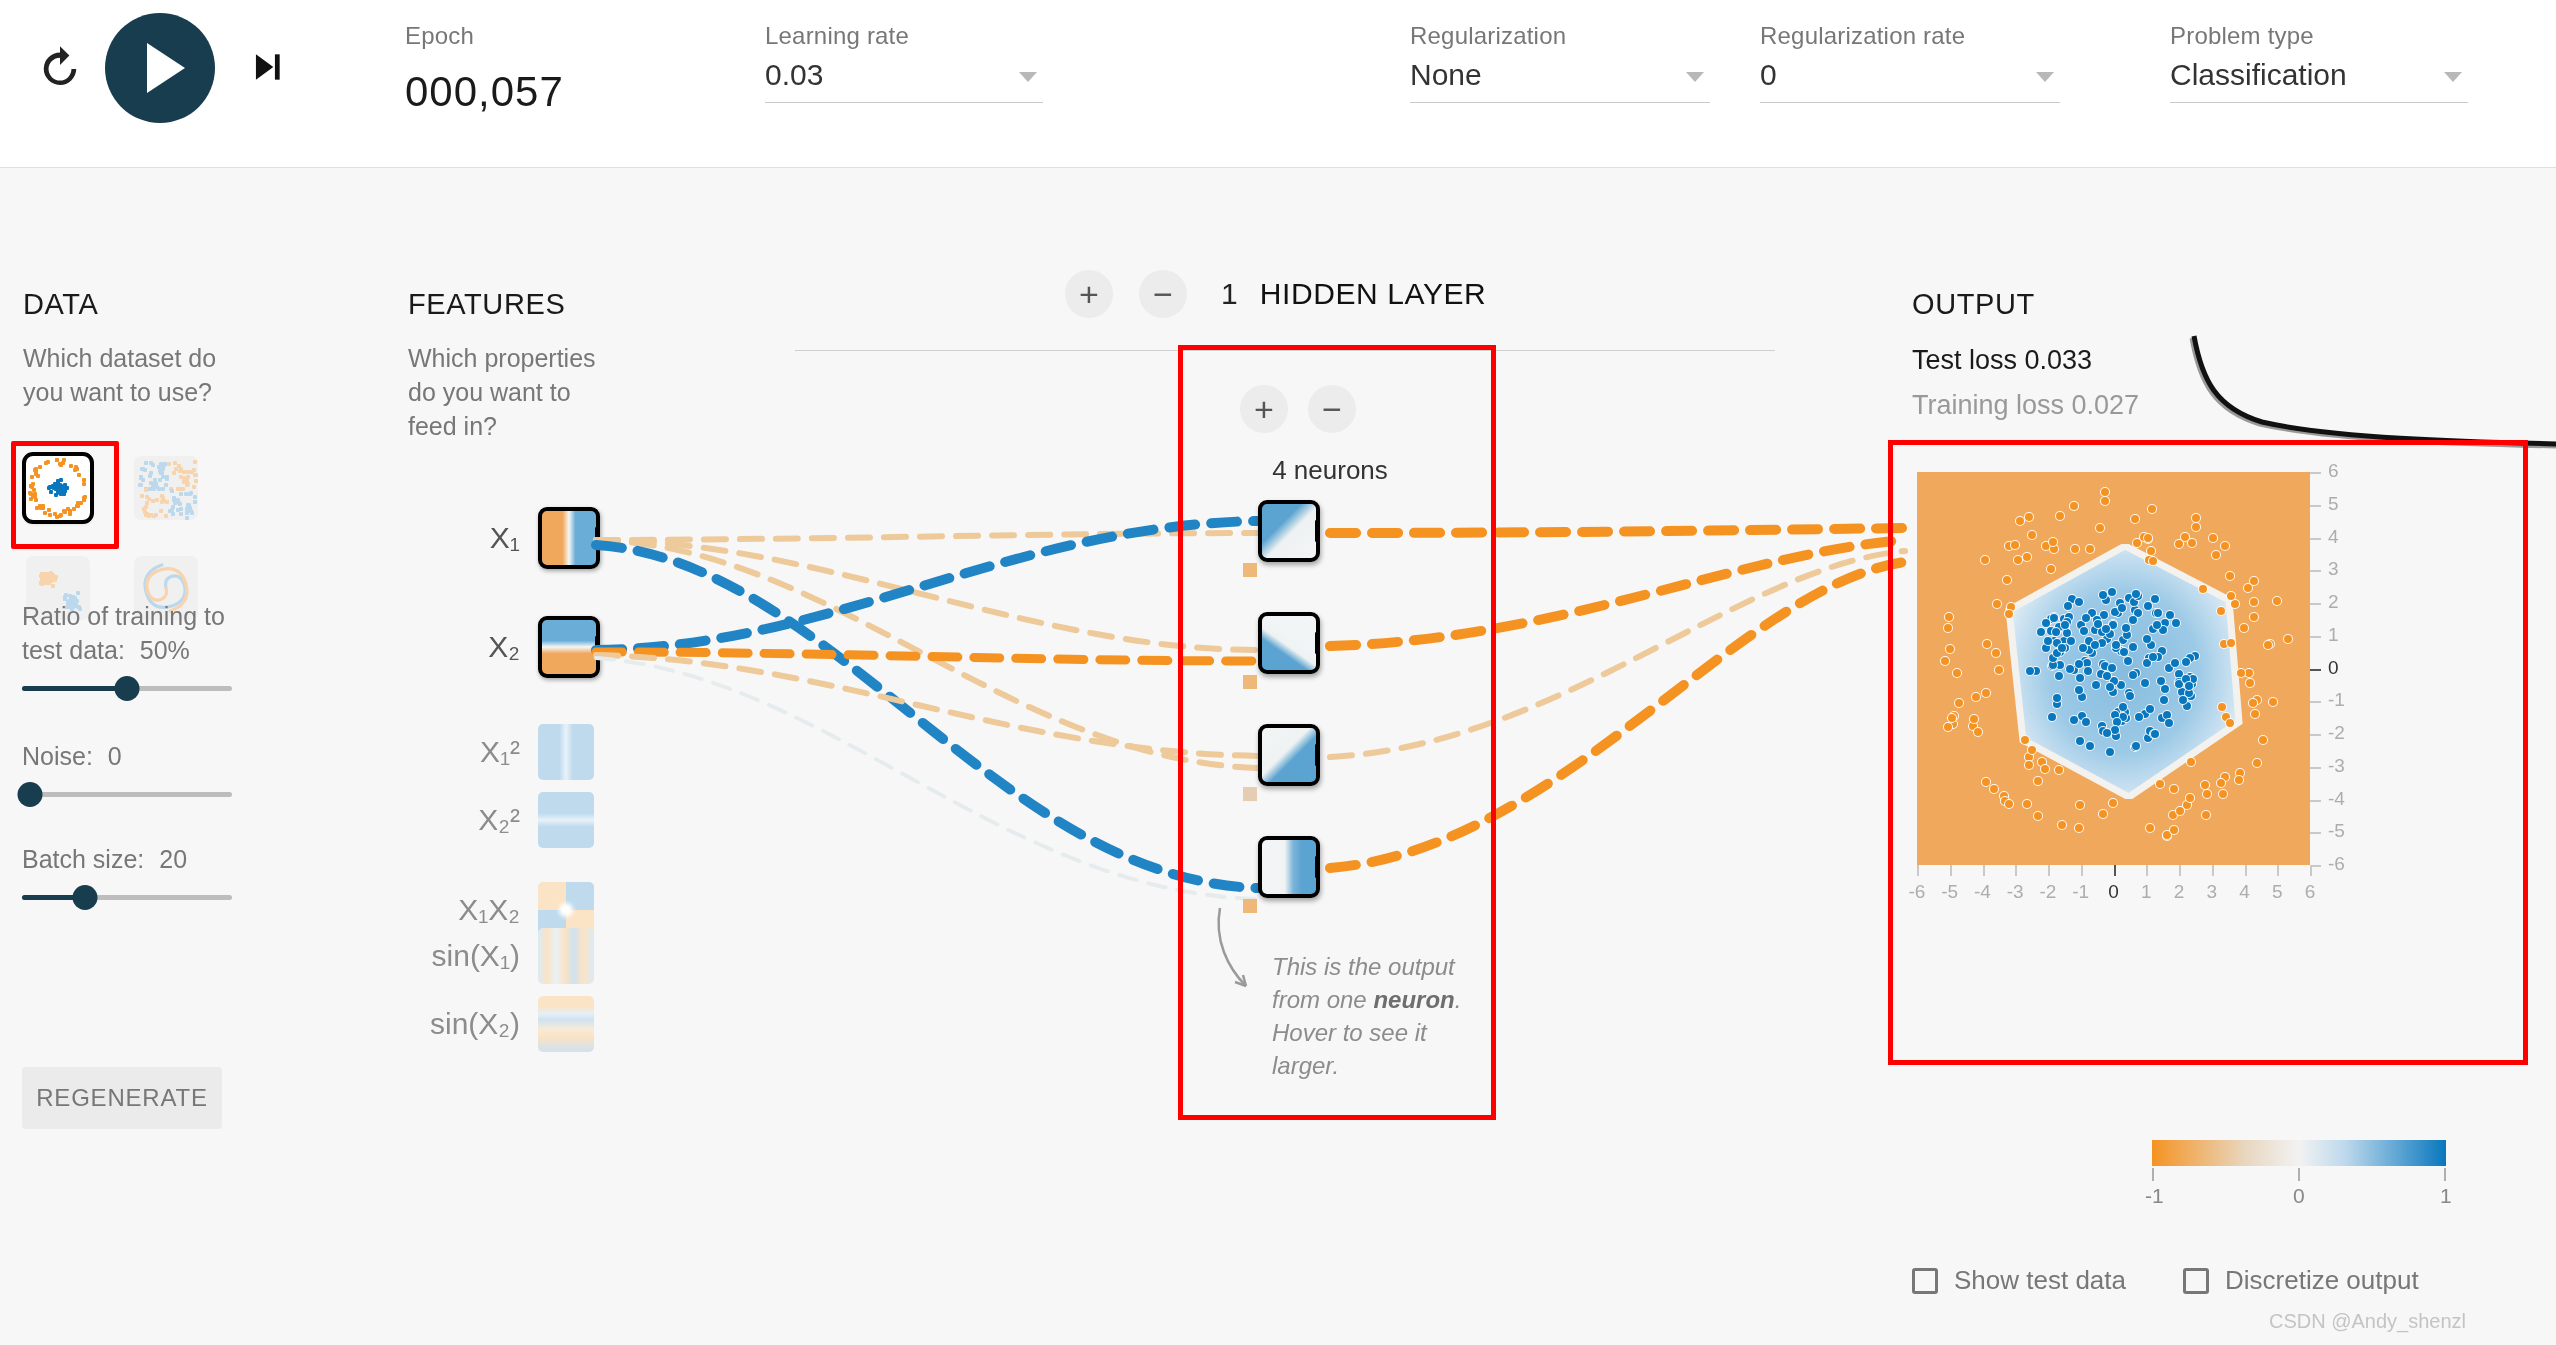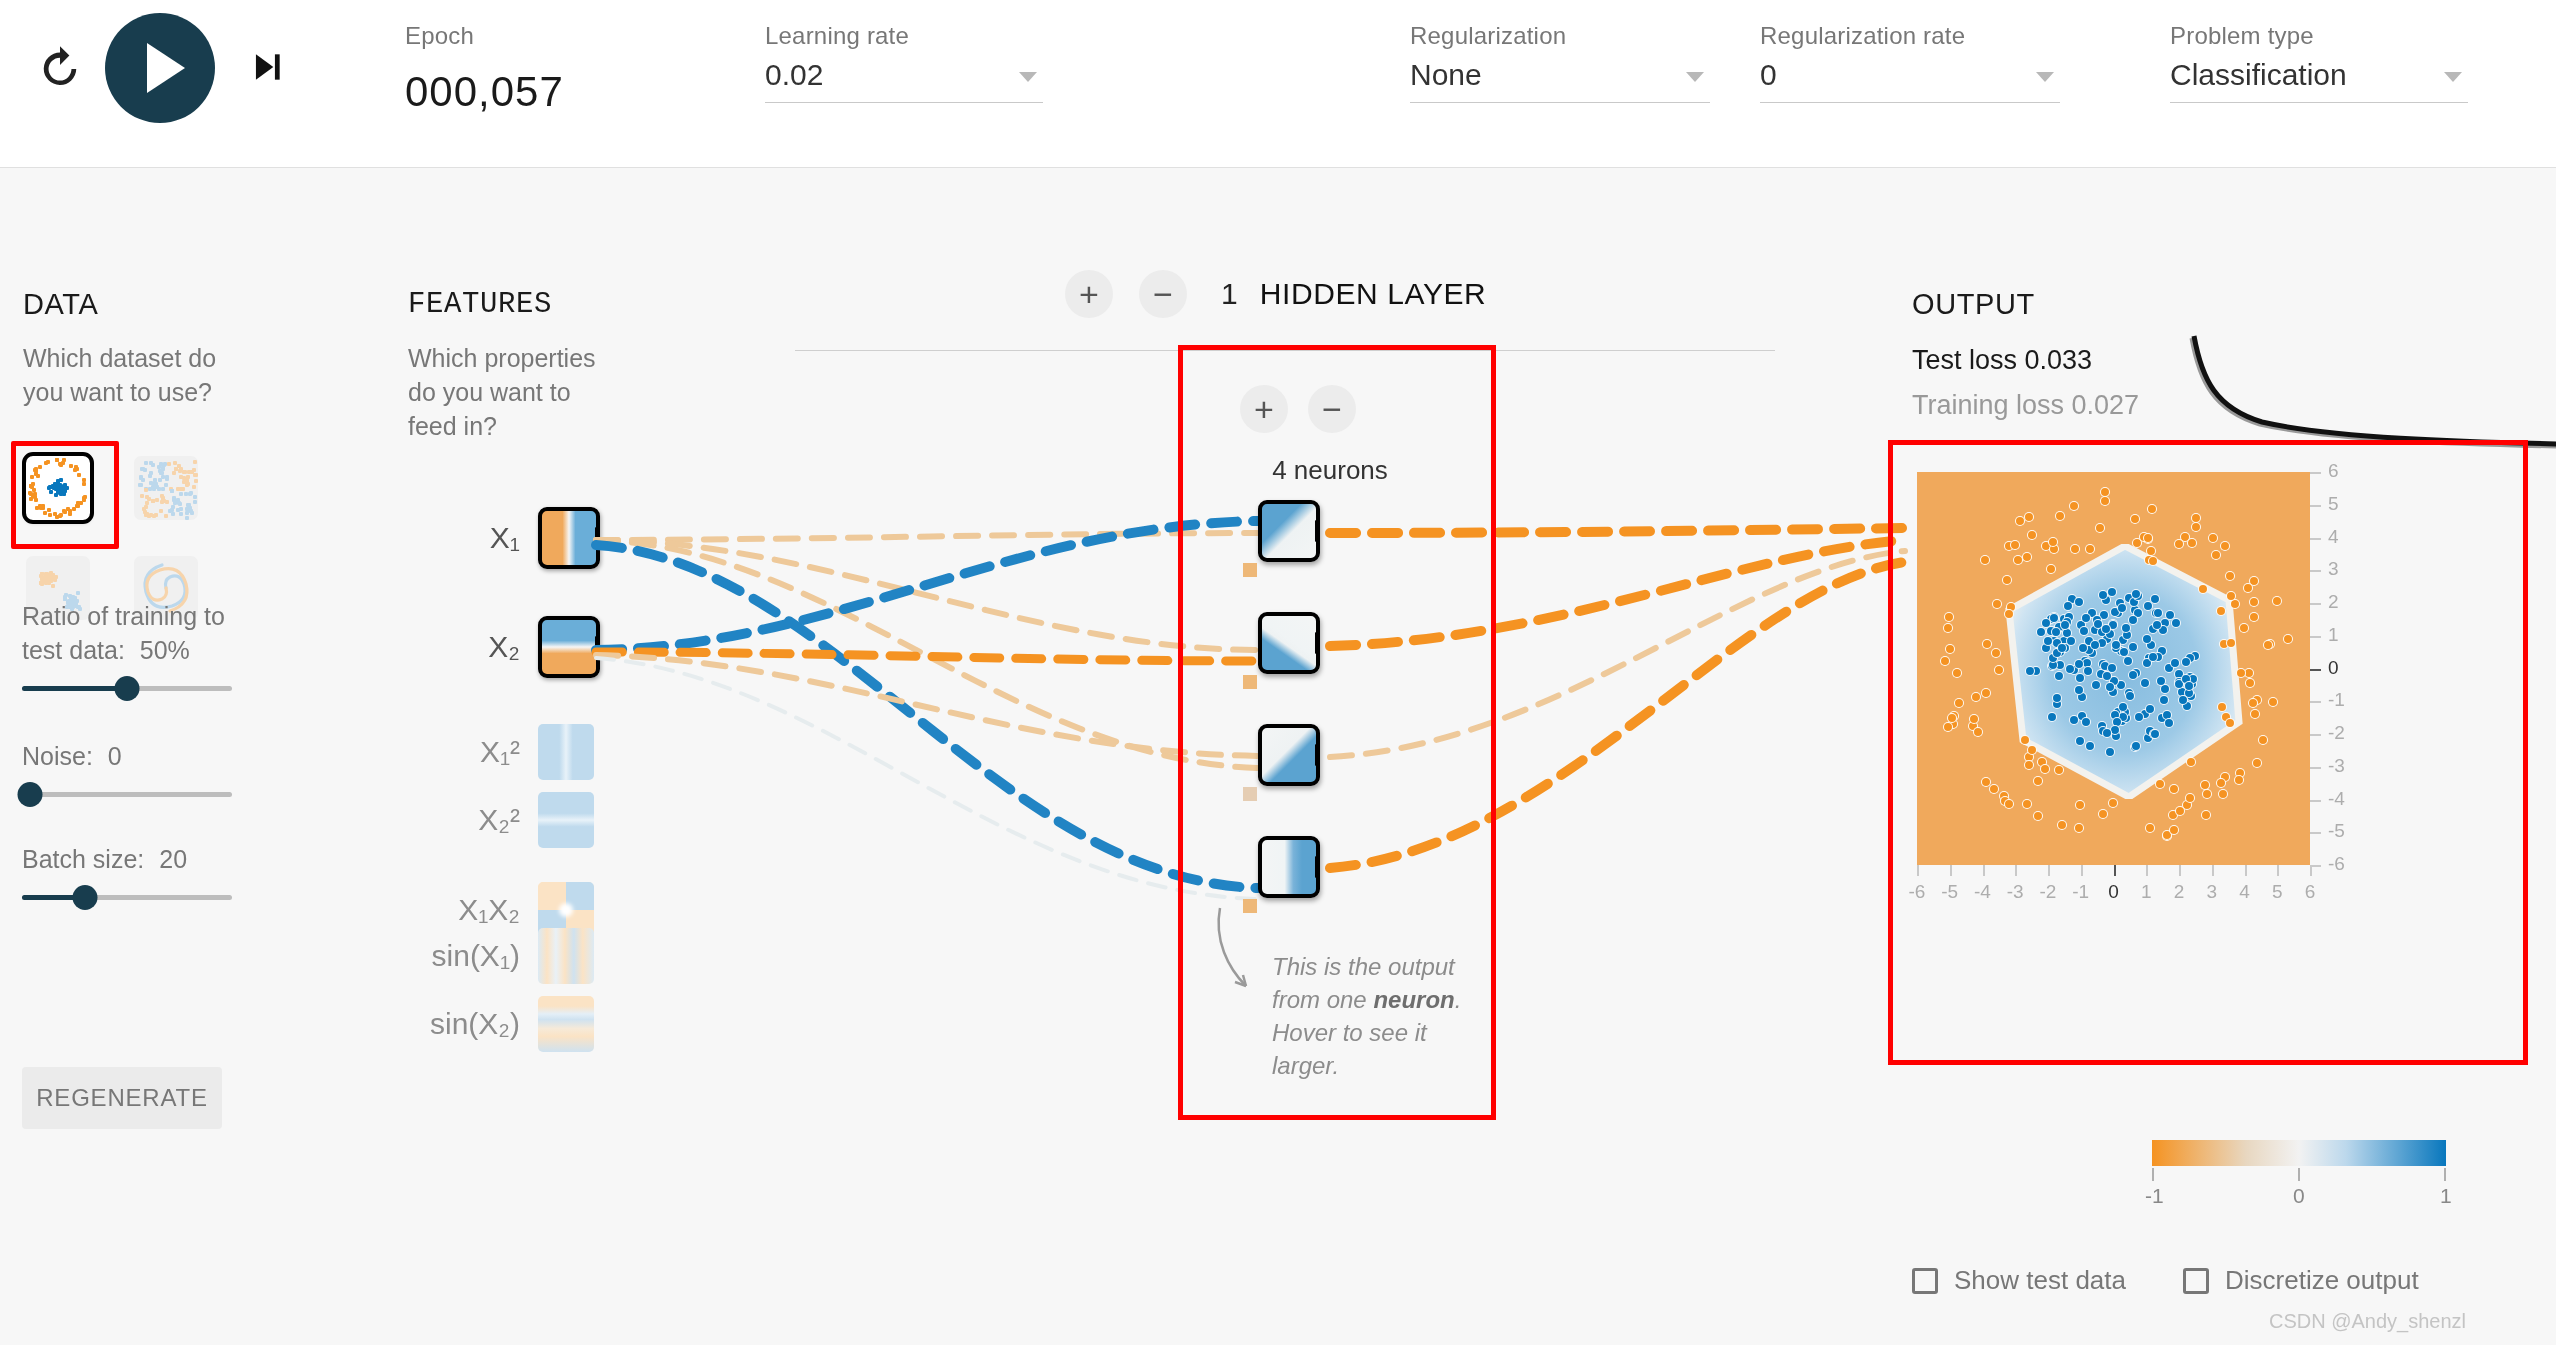--- a/index.html
+++ b/index.html
@@ -133,21 +133,21 @@
   #regen-btn {
     position: absolute; left: 22px; top: 1067px;
     width: 200px; height: 62px;
     background: #ebebeb; border: none; border-radius: 4px;
     font-size: 24px; color: #777; letter-spacing: .8px;
     font-family: "Liberation Sans", sans-serif;
     cursor: pointer;
   }
 
   
-  #feat-title { left: 408px; top: 288px; font-family: Liberation Mono, monospace; }
+  #feat-title { left: 408px; top: 288px; }
   #feat-sub   { left: 408px; top: 342px; width: 215px; }
 
   .feature-row {
     position: absolute; left: 430px;
     width: 200px; height: 60px;
     display: flex; align-items: center;
     cursor: pointer;
   }
   .feature-label {
     width: 108px; text-align: right;
@@ -333,21 +333,21 @@
     </div>
 
     <div class="field" id="epoch-field">
       <div class="field-label">Epoch</div>
       <div class="field-value">000,057</div>
     </div>
 
     <div class="field" id="lr-field">
       <div class="field-label">Learning rate</div>
       <div class="select">
-        <span class="sel-text">0.02</span>
+        <span class="sel-text">0.03</span>
         <span class="caret"></span>
       </div>
     </div>
 
 
     <div class="field" id="reg-field">
       <div class="field-label">Regularization</div>
       <div class="select">
         <span class="sel-text">None</span>
         <span class="caret"></span>

